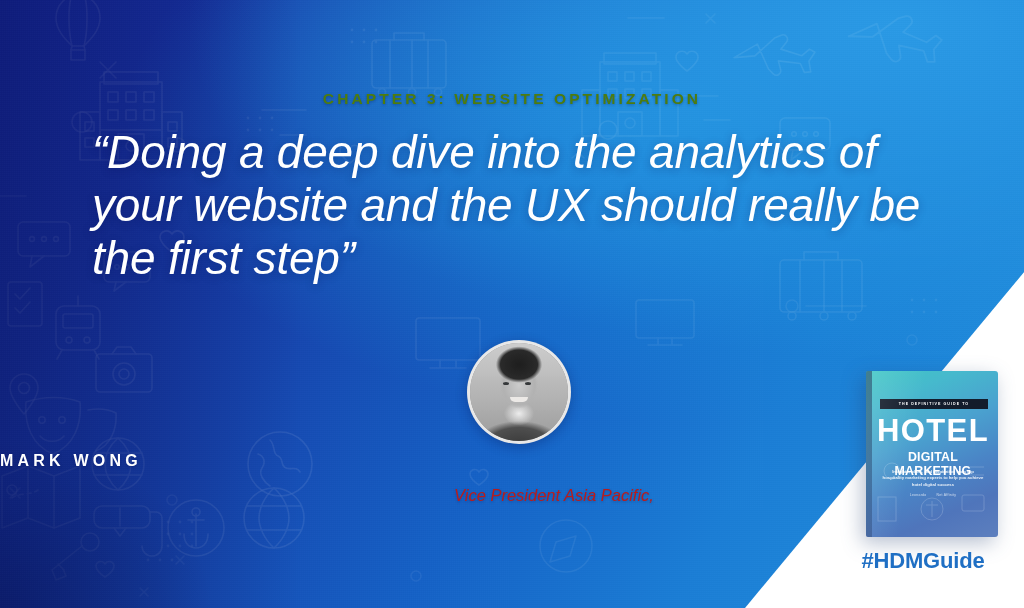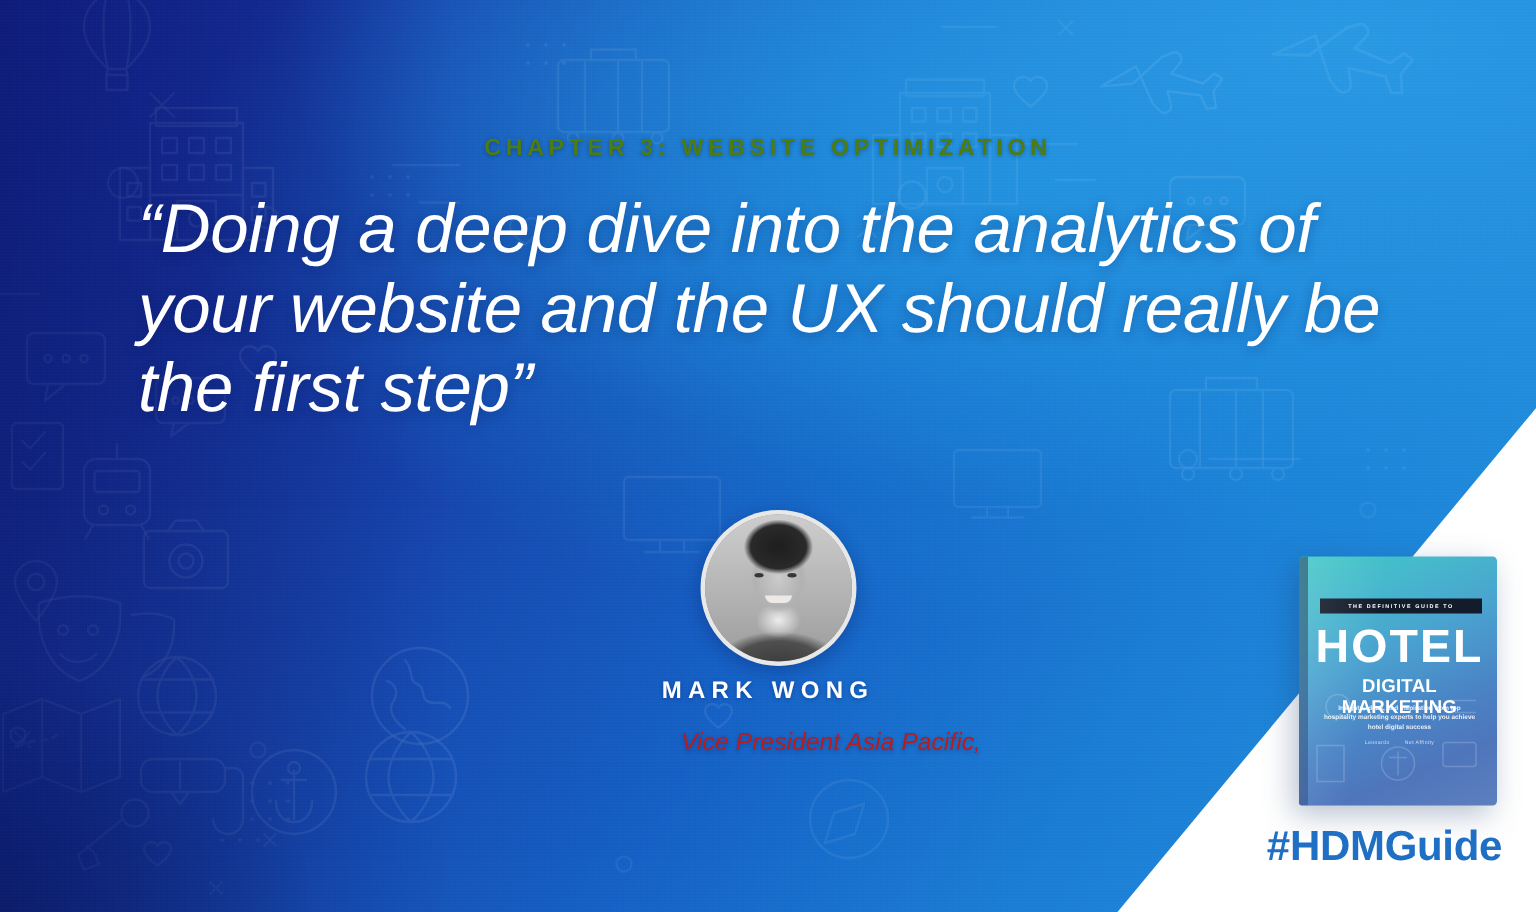--- a/index.html
+++ b/index.html
@@ -149,21 +149,20 @@
     height: 5px;
     border-radius: 0 0 9px 9px;
     background: #ece9e6;
   }
 
   .person-name {
     position: absolute;
     top: 452px;
     left: 0;
     width: 1024px;
-    text-align: center;
     color: #ffffff;
     font-size: 16px;
     font-weight: bold;
     letter-spacing: 4.2px;
     text-transform: uppercase;
     text-shadow: 0 1px 3px rgba(4,18,80,.35);
   }
   .person-role {
     position: absolute;
     top: 484px;
@@ -280,21 +279,21 @@
   }
 
   
   .hashtag {
     position: absolute;
     left: 838px;
     top: 548px;
     width: 170px;
     text-align: center;
     color: #1f6fc4;
-    font-size: 28px;
+    font-size: 22px;
     font-weight: bold;
     letter-spacing: -0.2px;
   }
 </style>
 </head>
 <body>
 
 <div id="stage">
 
   <div class="blue-panel">

